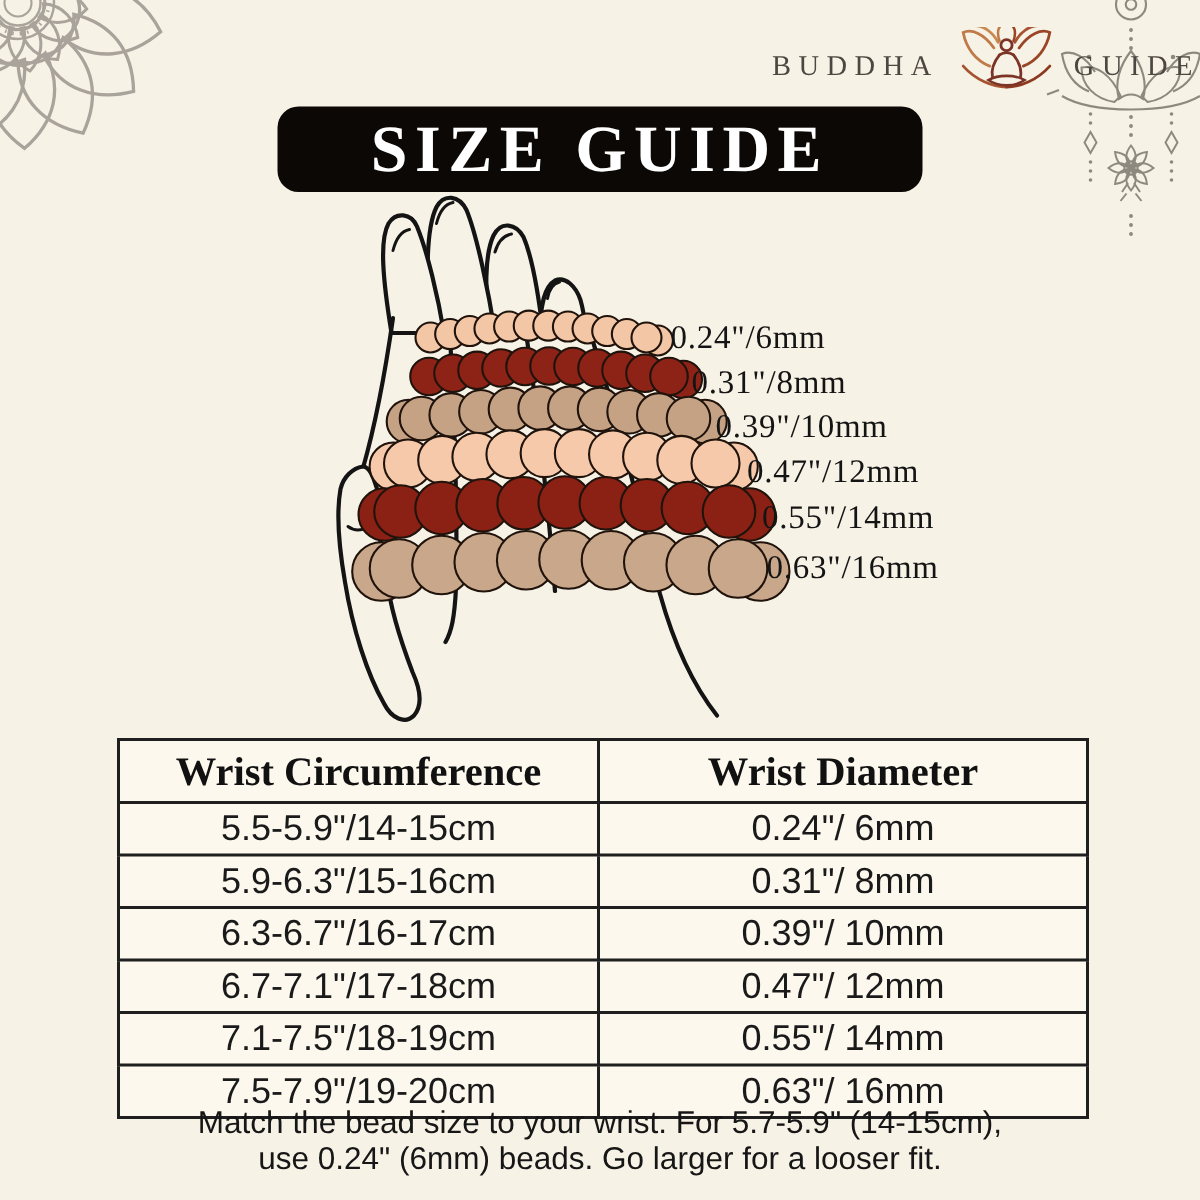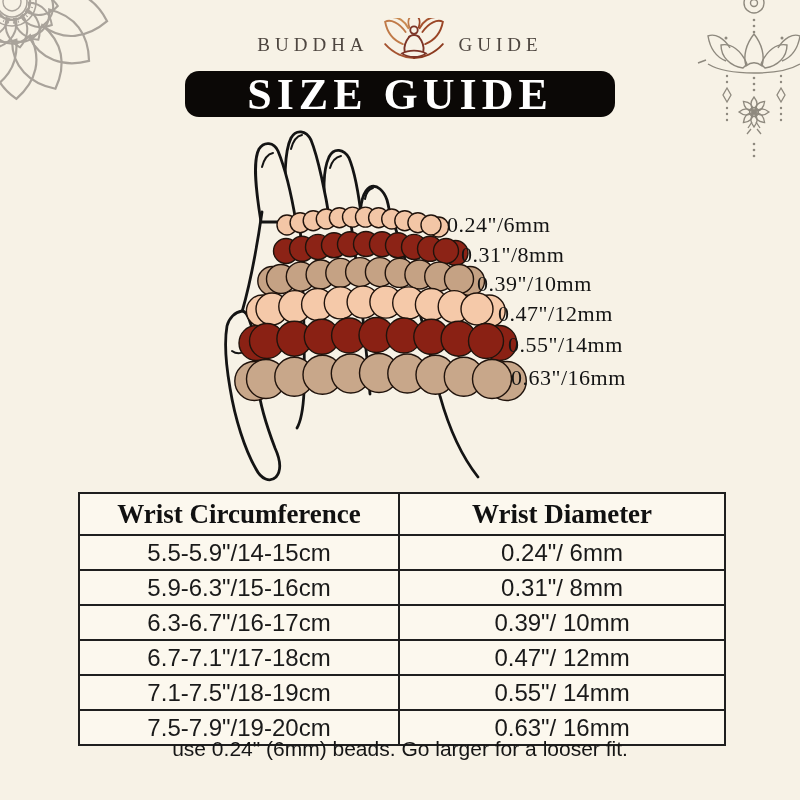--- a/index.html
+++ b/index.html
@@ -5,29 +5,29 @@
   html,body{margin:0;padding:0;}
   body{
     width:800px;height:800px;position:relative;overflow:hidden;
     background:#f7f2e6;
     font-family:"Liberation Sans",sans-serif;
   }
   #scene{position:absolute;left:0;top:0;width:800px;height:800px;}
   
   .logo-row{
     position:absolute;left:0;top:16px;width:100%;height:58px;
-    display:flex;justify-content:center;align-items:center;gap:12px;
+    display:flex;justify-content:flex-end;align-items:center;gap:12px;
   }
   .brand-word{
     font-family:"Liberation Serif",serif;
     font-size:19px;letter-spacing:5px;color:#4e4640;
   }
   
   .banner{
-    position:absolute;left:185px;top:71px;width:430px;height:46px;
+    position:absolute;left:185px;top:71px;width:430px;height:57px;
     background:#0b0806;border-radius:14px;
     display:flex;align-items:center;justify-content:center;
   }
   .banner-text{
     font-family:"Liberation Serif",serif;font-weight:bold;
     font-size:44px;letter-spacing:5px;color:#ffffff;
   }
   
   .bead-label{
     position:absolute;
@@ -326,14 +326,15 @@
         <td>0.55"/ 14mm</td>
       </tr>
       <tr>
         <td>7.5-7.9"/19-20cm</td>
         <td>0.63"/ 16mm</td>
       </tr>
     </tbody>
 </table>
 
 <div class="footer-note">
+  <div>Match the bead size to your wrist. For 5.7-5.9" (14-15cm),</div>
   <div>use 0.24" (6mm) beads. Go larger for a looser fit.</div>
 </div>
 
 </body></html>

